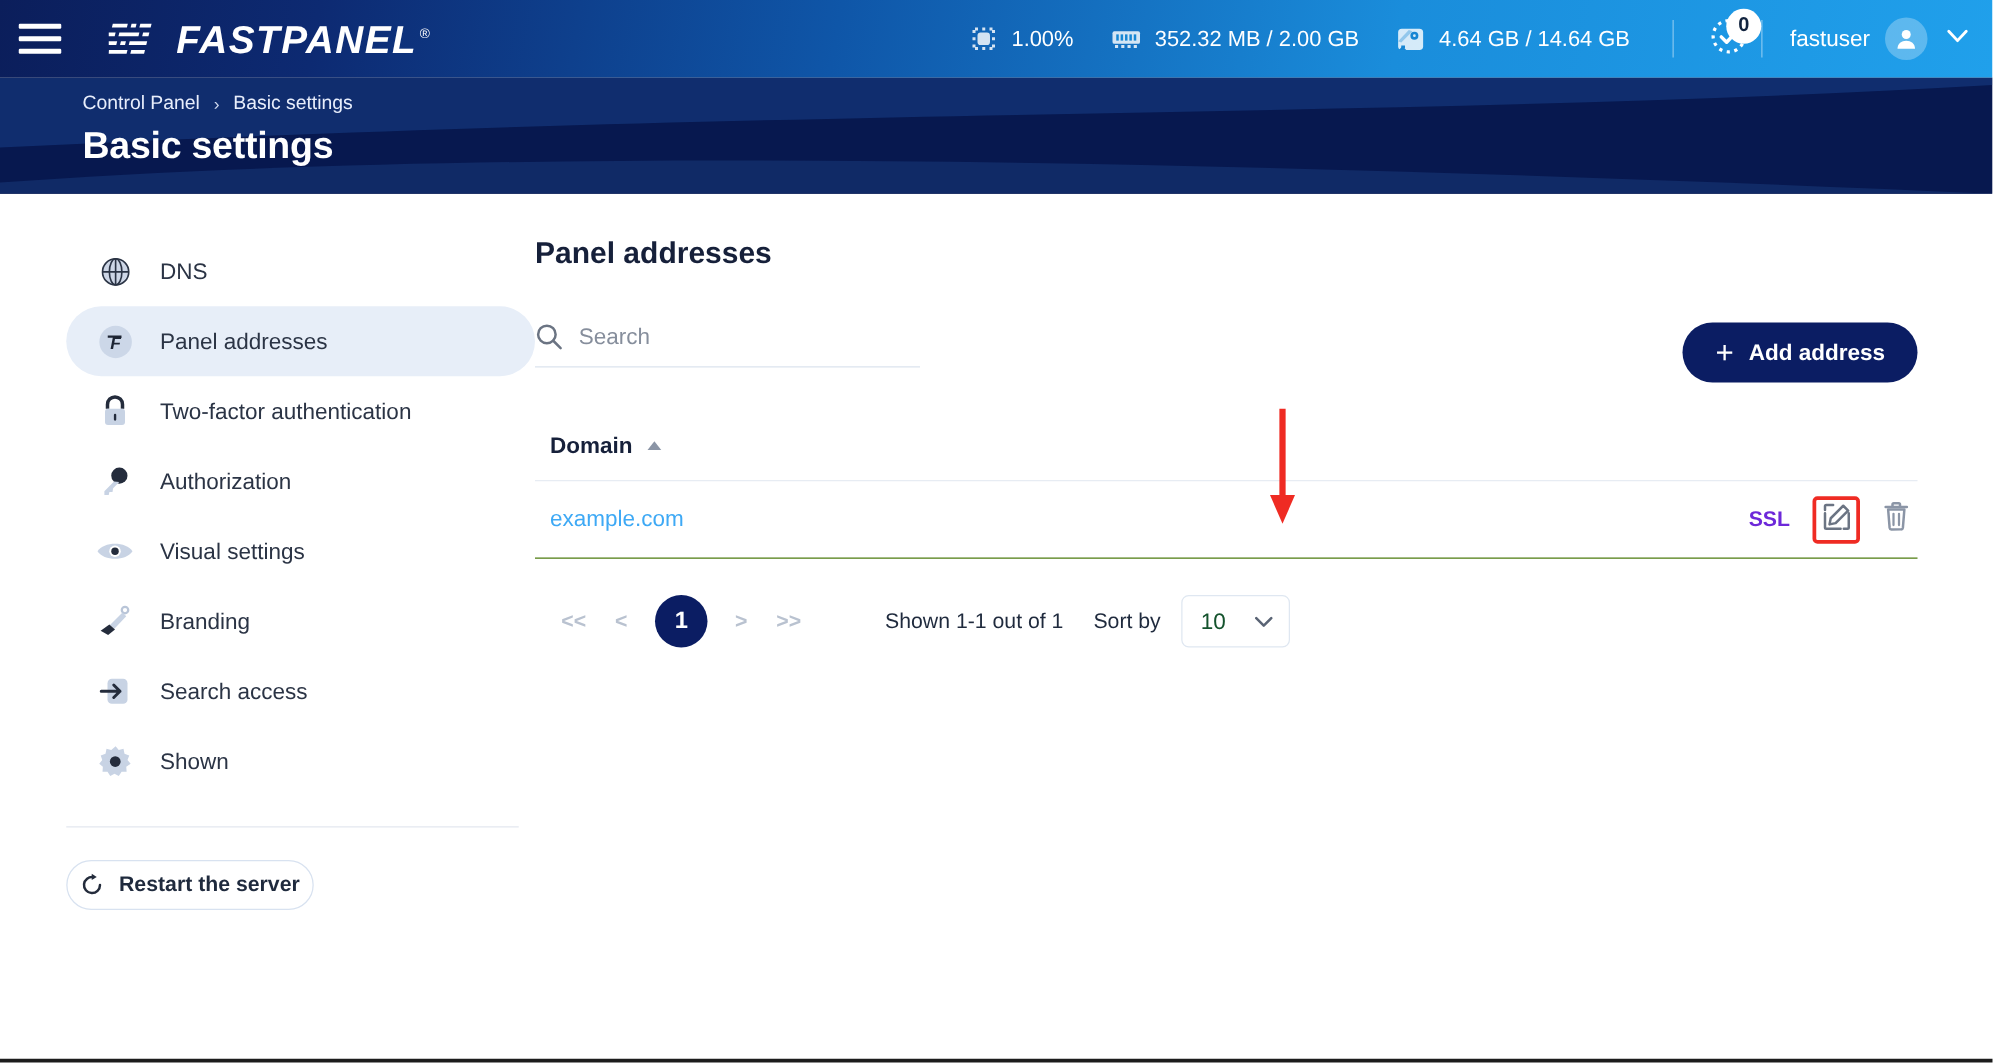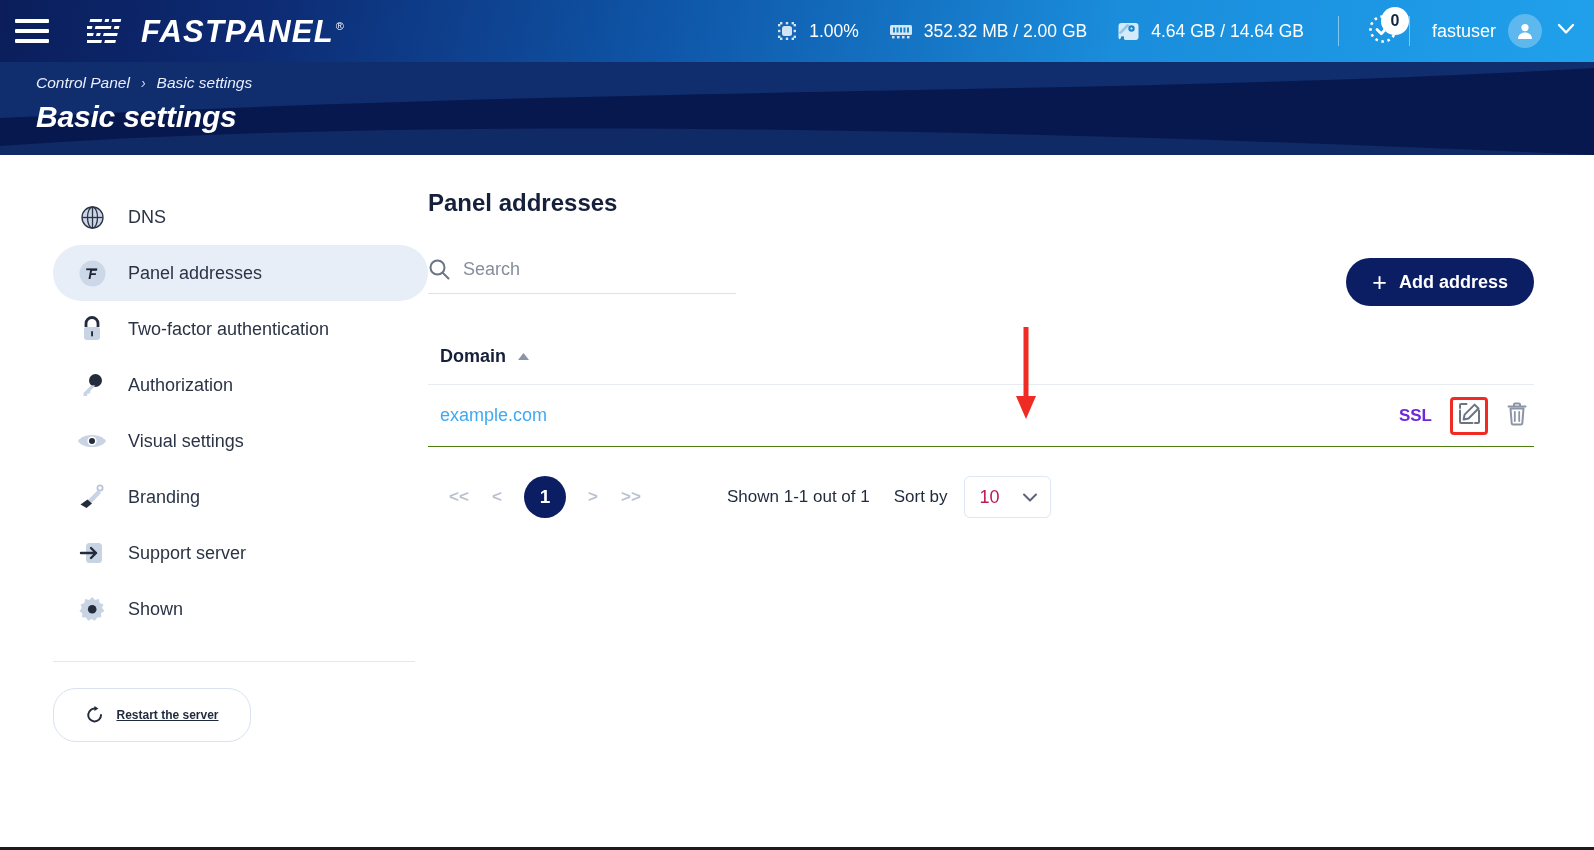--- a/index.html
+++ b/index.html
@@ -62,21 +62,21 @@
 
   
   .banner {
     position: relative;
     height: 93px;
     background: #07184f;
     overflow: hidden;
     color: #fff;
   }
   .banner svg.waves { position:absolute; inset:0; width:100%; height:100%; }
-  .banner-inner { position: relative; padding: 12px 0 0 36px; z-index: 2; font-style: italic; }
+  .banner-inner { position: relative; padding: 12px 0 0 66px; z-index: 2; }
   .breadcrumb { font-size: 15.5px; display: flex; align-items: center; }
   .bc-link { color: #e8eefc; cursor: pointer; }
   .bc-sep { margin: 0 11px; color: #cfd9ef; font-size: 14px; }
   .bc-current { color: #e8eefc; }
   .page-title { font-size: 30px; font-weight: bold; margin-top: 8px; letter-spacing: -0.2px; }
 
   
   .content { display: flex; padding-top: 34px; }
 
   
@@ -88,27 +88,26 @@
     border-radius: 28px;
     cursor: pointer;
     color: #2b3445;
     font-size: 18px;
   }
   .nav-item.active { background: #e7eef8; }
   .nav-ic { width: 34px; margin-right: 19px; display:flex; align-items:center; justify-content:center; flex-shrink:0;}
   .nav-divider { height:1px; background:#e3e8f0; margin: 24px 0 0 0; width: 362px;}
   .restart-btn {
     margin-top: 26px;
-    height: 54px; width: 198px;
+    height: 40px; width: 198px;
     border: 1px solid #d8e2f0; border-radius: 23px;
     background: #fff; color: #1f2a3d;
-    font-size: 12px; font-weight: bold;
+    font-size: 17px; font-weight: bold;
     display: flex; align-items: center; justify-content: center;
     cursor: pointer;
-    text-decoration: underline;
   }
   .restart-btn .ic { margin-right: 11px; display:flex; }
 
   
   .main { flex: 1; padding-right: 60px; position: relative; }
   .main-title { font-size: 24px; font-weight: bold; color: #16203a; margin-bottom: 41px; }
 
   .toolbar { display: flex; align-items: flex-start; justify-content: space-between; }
   .search-wrap {
     width: 308px; display: flex; align-items: center;
@@ -166,28 +165,28 @@
   .pg {
     font-size: 17px; color: #b9c2d0; cursor: pointer;
     min-width: 38px; text-align: center; font-weight: bold;
   }
   .pg.num {
     width: 42px; height: 42px; border-radius: 21px;
     background: #0b1d63; color: #fff; font-weight: bold; font-size: 19px;
     display: flex; align-items: center; justify-content: center;
     margin: 0 8px;
   }
-  .pg-info { margin-left: 77px; font-size: 17px; color: #1f2a3d; }
+  .pg-info { margin-left: 58px; font-size: 17px; color: #1f2a3d; }
   .sort-label { margin-left: 24px; font-size: 17px; color: #1f2a3d; }
   .per-page {
     margin-left: 16px; width: 87px; height: 42px;
     border: 1px solid #dfe7f1; border-radius: 6px;
     display: flex; align-items: center; justify-content: space-between;
     padding: 0 12px 0 15px; cursor: pointer;
-    font-size: 18px; color: #be185d;
+    font-size: 18px; color: #14532d;
   }
 
   
   .annot-arrow { position: absolute; left: 0; top: 0; pointer-events: none; z-index: 10; }
 </style>
 </head>
 <body>
 
 <div class="topbar">
 
@@ -395,21 +394,21 @@
       <span>Branding</span>
     </div>
 
     <div class="nav-item">
       <span class="nav-ic">
         <svg width="26" height="26" viewBox="0 0 26 26">
           <rect x="7" y="3" width="16" height="20" rx="3.5" fill="#c8d3e4"></rect>
           <path d="M2 13 H17 M12 8 L17 13 L12 18" fill="none" stroke="#242c3c" stroke-width="2.4" stroke-linecap="round" stroke-linejoin="round"></path>
         </svg>
       </span>
-      <span>Support server</span>
+      <span>Search access</span>
     </div>
 
     <div class="nav-item">
       <span class="nav-ic">
         <svg width="27" height="27" viewBox="0 0 27 27">
           <path d="M13.5 1 L16 4 L19.8 3 L20.6 7 L24.4 8.4 L23 12 L25.5 15 L22 17.3 L22.3 21.3 L18.3 21.4 L16 24.7 L12.6 23 L9.2 24.7 L7 21.4 L3 21.3 L3.3 17.3 L0.4 15 L2.8 12 L1.6 8.4 L5.4 7 L6.2 3 L10 4 Z" fill="#c8d3e4"></path>
           <circle cx="13.2" cy="13.2" r="4.3" fill="#242c3c"></circle>
         </svg>
       </span>
       <span>Shown</span>

